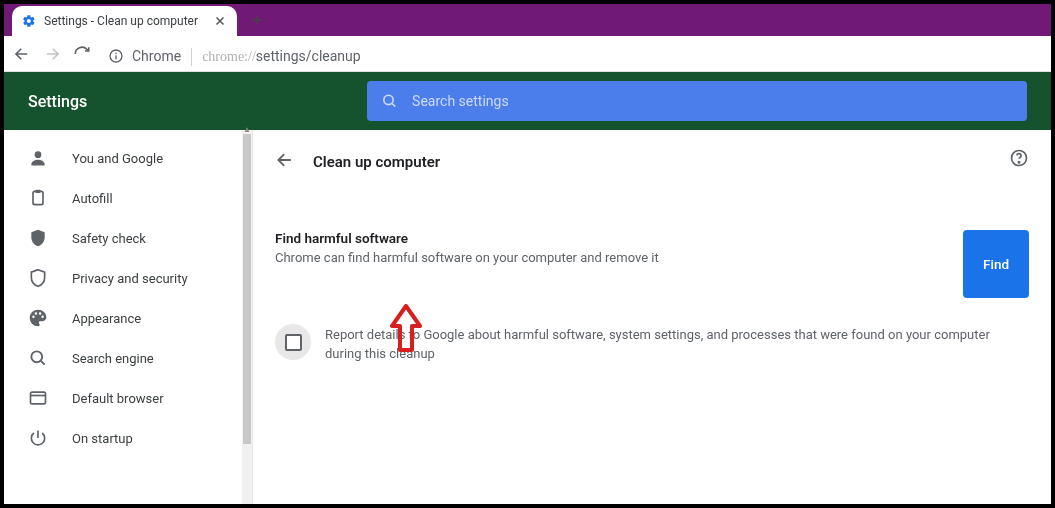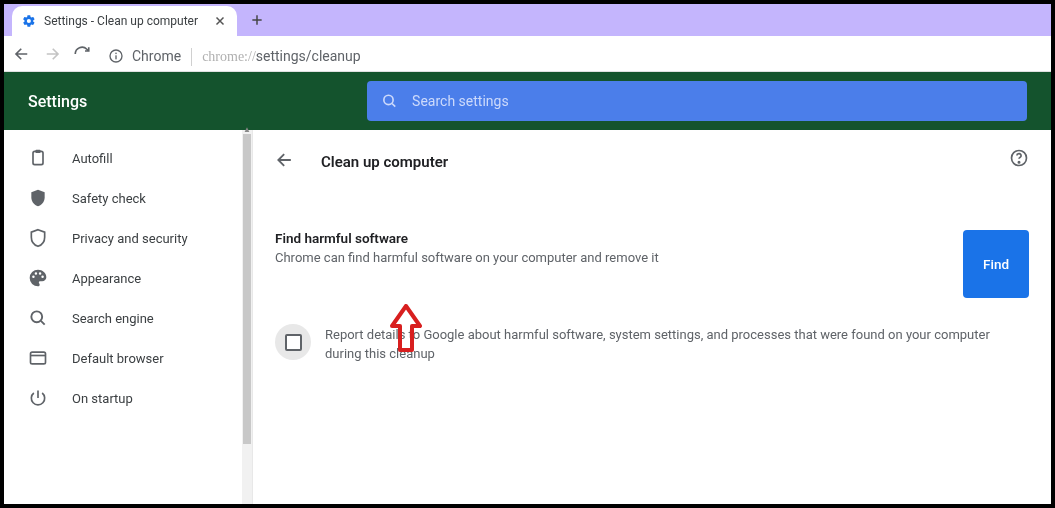--- a/index.html
+++ b/index.html
@@ -1,20 +1,20 @@
 <!DOCTYPE html>
 <html><head>
 <meta charset="utf-8">
 <style>
   * { box-sizing: border-box; margin: 0; padding: 0; font-family: 'Segoe UI', Roboto, Arial, sans-serif; }
   body { width: 1055px; height: 508px; background: #000; overflow: hidden; }
   .frame { position: absolute; left: 4px; top: 4px; width: 1047px; height: 500px; background: #fff; }
 
   
-  .tabstrip { height: 32px; background: #c4b5fd; display: flex; align-items: flex-end; padding-left: 8px; }
+  .tabstrip { height: 32px; background: #701a75; display: flex; align-items: flex-end; padding-left: 8px; }
   .tab { background: #fff; height: 30px; width: 225px; border-top-left-radius: 10px; border-top-right-radius: 10px; display: flex; align-items: center; padding: 0 10px; font-size: 12px; color: #3c4043; gap: 8px; position: relative; }
   .tab .favicon { width: 14px; height: 14px; color: #1a73e8; }
   .tab .title { flex: 1; white-space: nowrap; overflow: hidden; text-overflow: ellipsis; }
   .tab .close { width: 14px; height: 14px; color: #555; }
   .newtab { width: 28px; height: 28px; display: flex; align-items: center; justify-content: center; color: #444; margin-left: 6px; margin-bottom: 2px; }
 
   
   .toolbar { height: 36px; background: #fff; border-bottom: 1px solid #e0e0e0; display: flex; align-items: center; padding: 0 8px; gap: 10px; }
   .nav-icon { width: 20px; height: 20px; display:flex; align-items:center; justify-content:center; color: #5f6368; }
   .nav-icon.disabled { color: #bdc1c6; }
@@ -35,21 +35,21 @@
   
   .body { display: flex; height: calc(500px - 32px - 36px - 58px); background: #fff; }
   .sidebar { width: 248px; background: #fff; position: relative; padding-top: 8px; }
   .scrollbar-track { position: absolute; right: 0; top: 0; width: 10px; height: 100%; background: #f1f1f1; }
   .scrollbar-thumb { position: absolute; right: 1px; top: 4px; width: 8px; height: 310px; background: #c8c8c8; border-radius: 0; }
   .scrollbar-up { position:absolute; right:0; top:-6px; width:10px; height:10px; display:flex; align-items:center; justify-content:center; color:#888; font-size:8px;}
   .side-item { display: flex; align-items: center; height: 40px; padding-left: 24px; gap: 24px; font-size: 13px; color: #3c4043; cursor: pointer; }
   .side-item svg { width: 20px; height: 20px; color: #5f6368; }
 
   .content { flex: 1; border-left: 1px solid #e8e8e8; position: relative; padding: 16px 22px; }
-  .content-head { display: flex; align-items: center; gap: 26px; height: 32px; text-align: center; }
+  .content-head { display: flex; align-items: center; gap: 18px; height: 32px; text-align: center; }
   .content-head .back { color: #5f6368; }
   .content-head .title { font-size: 15px; font-weight: 600; color: #202124; }
   .help-icon { position: absolute; right: 22px; top: 18px; color: #5f6368; }
 
   .section { margin-top: 52px; }
   .row1 { display: flex; align-items: flex-start; justify-content: space-between; gap: 20px; }
   .row1 .txt h3 { font-size: 13.5px; font-weight: 600; color: #202124; margin-bottom: 4px; }
   .row1 .txt p { font-size: 13px; color: #5f6368; }
   .find-btn { background: #1a73e8; color: #fff; border: none; border-radius: 4px; padding: 26px 20px; font-size: 13.5px; font-weight: 500; cursor: pointer; }
 
@@ -130,20 +130,27 @@
     </div>
   </div>
 
   <div class="body">
     <div class="sidebar">
       <div class="scrollbar-track">
         <div class="scrollbar-up">▲</div>
         <div class="scrollbar-thumb"></div>
       </div>
 
+      <div class="side-item">
+        <svg viewBox="0 0 24 24" fill="currentColor">
+            <circle cx="12" cy="8" r="4"></circle>
+            <path d="M4 20c0-4 4-6 8-6s8 2 8 6v1H4z"></path>
+          </svg>
+        <span>You and Google</span>
+      </div>
       <div class="side-item">
         <svg viewBox="0 0 24 24" fill="currentColor">
             <rect x="6" y="4" width="12" height="16" rx="2" fill="none" stroke="currentColor" stroke-width="2"></rect>
             <rect x="9" y="2" width="6" height="4" rx="1"></rect>
           </svg>
         <span>Autofill</span>
       </div>
       <div class="side-item">
         <svg viewBox="0 0 24 24" fill="currentColor">
             <path d="M12 2l8 3v6c0 5-3.4 9.4-8 11-4.6-1.6-8-6-8-11V5z"></path>

